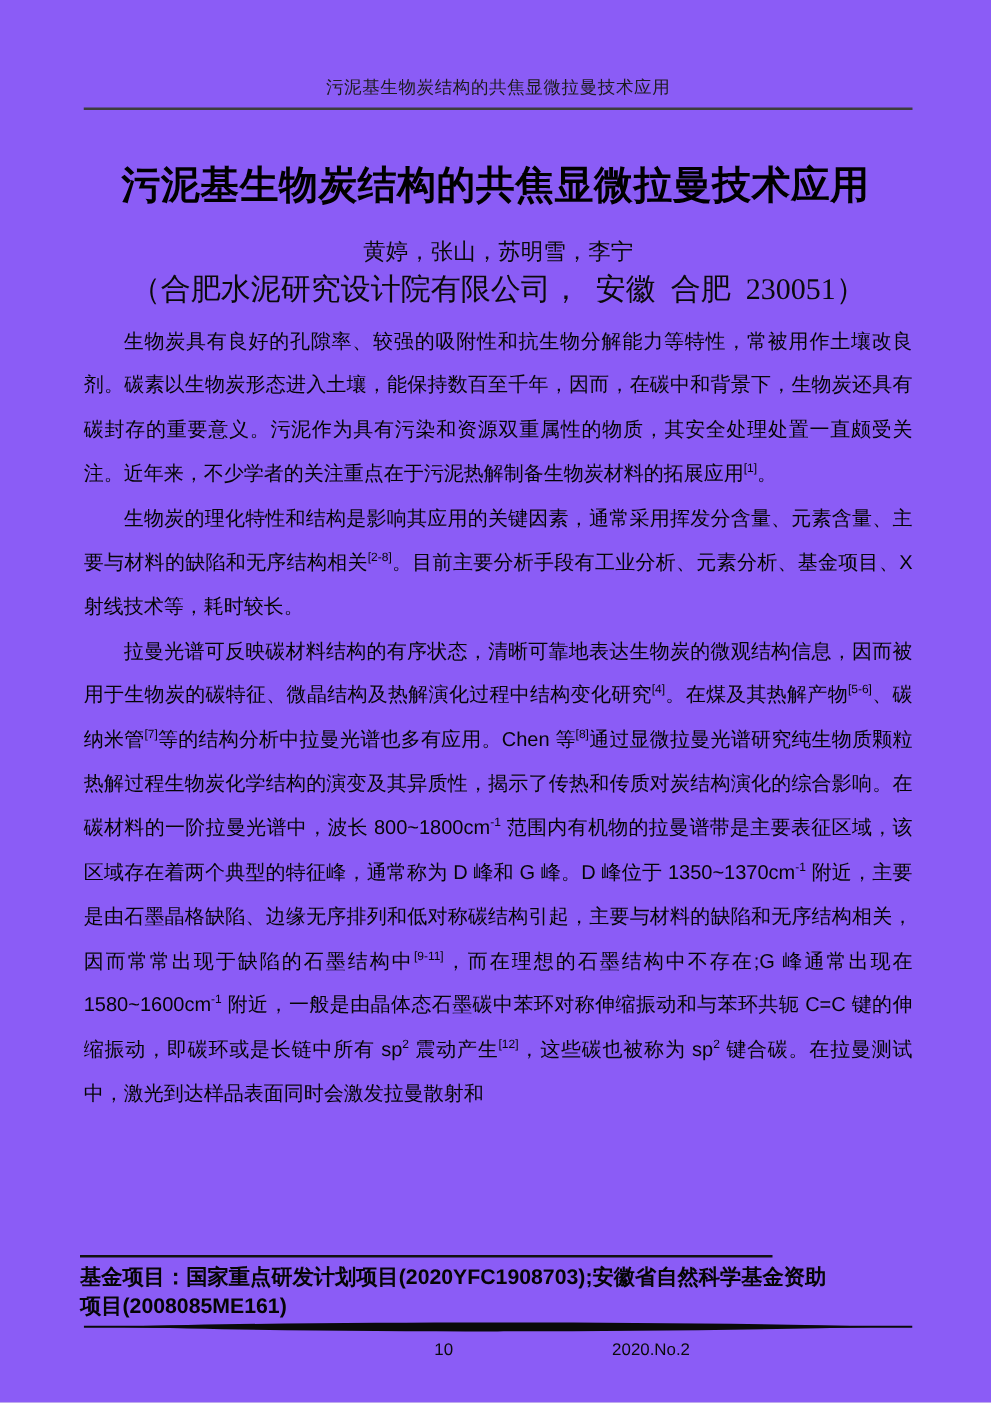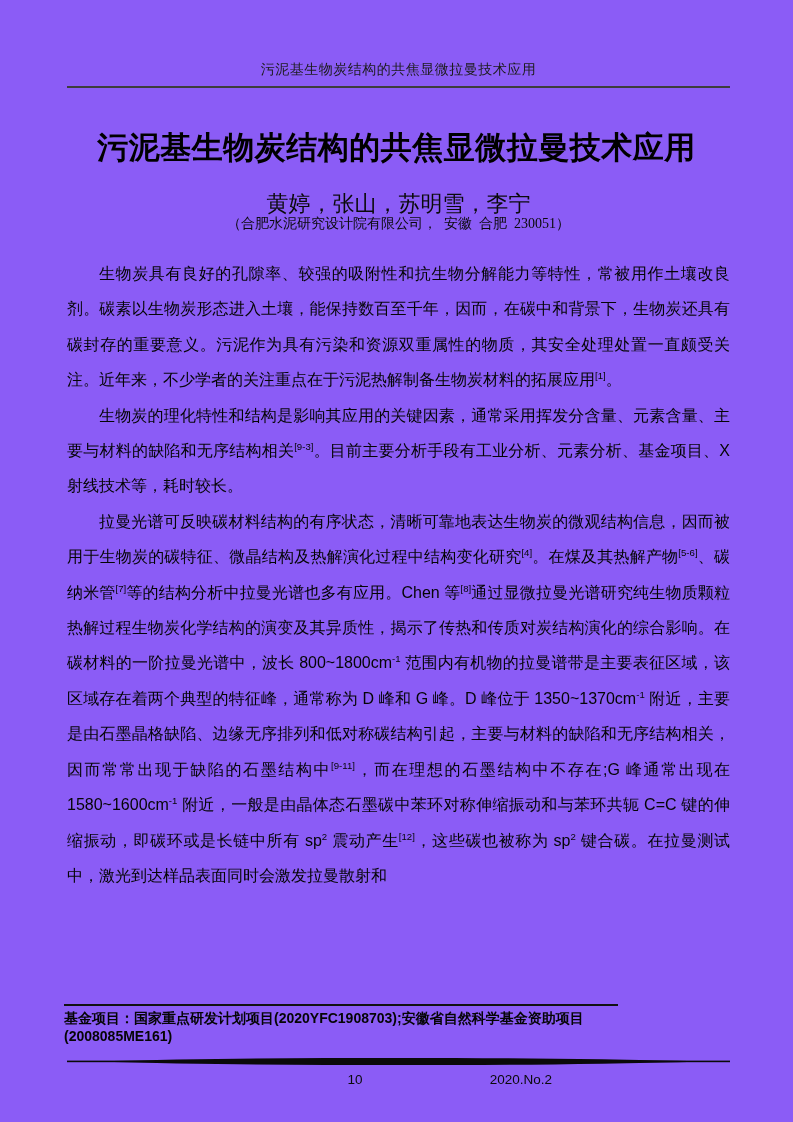--- a/index.html
+++ b/index.html
@@ -35,30 +35,30 @@
     font-size: 31px;
     font-weight: 700;
     letter-spacing: 0.5px;
     color: #000;
   }
   .authors-line {
     position: absolute;
     top: 189px; left: 67px; width: 663px;
     text-align: center;
     font-family: "Liberation Serif", serif;
-    font-size: 22px;
+    font-size: 18px;
     white-space: pre;
     color: #0a0a0a;
   }
   .affiliation-line {
     position: absolute;
     top: 215px; left: 67px; width: 663px;
     text-align: center;
     font-family: "Liberation Serif", serif;
-    font-size: 14px;
+    font-size: 24px;
     white-space: pre;
     color: #0a0a0a;
   }
   .article-body {
     position: absolute;
     top: 256px; left: 67px; width: 663px;
   }
   .body-para {
     font-size: 16px;
     line-height: 35.4px;
@@ -74,21 +74,21 @@
     vertical-align: super;
   }
   .footnote-rule {
     position: absolute;
     top: 1004px; left: 64px; width: 554px;
     border-top: 2px solid #111;
   }
   .footnote-text {
     position: absolute;
     top: 1010px; left: 64px; width: 600px;
-    font-size: 14px;
+    font-size: 17px;
     font-weight: 700;
     color: #050505;
   }
   .bottom-rule {
     position: absolute;
     top: 1057px; left: 67px; width: 663px; height: 10px;
   }
   .footer-row {
     position: absolute;
     top: 1072px; left: 0; width: 662px; height: 20px;
@@ -116,21 +116,21 @@
   <div class="header-rule"></div>
 
   <h1 class="article-title">污泥基生物炭结构的共焦显微拉曼技术应用</h1>
 
   <div class="authors-line">黄婷，张山，苏明雪，李宁</div>
 
   <div class="affiliation-line">（合肥水泥研究设计院有限公司，  安徽  合肥  230051）</div>
 
   <div class="article-body">
     <p class="body-para"><span>生物炭具有良好的孔隙率、较强的吸附性和抗生物分解能力等特性，常被用作土壤改良剂。碳素以生物炭形态进入土壤，能保持数百至千年，因而，在碳中和背景下，生物炭还具有碳封存的重要意义。污泥作为具有污染和资源双重属性的物质，其安全处理处置一直颇受关注。近年来，不少学者的关注重点在于污泥热解制备生物炭材料的拓展应用</span><sup>[1]</sup><span>。</span></p>
-    <p class="body-para"><span>生物炭的理化特性和结构是影响其应用的关键因素，通常采用挥发分含量、元素含量、主要与材料的缺陷和无序结构相关</span><sup>[9-3]</sup><span>。目前主要分析手段有工业分析、元素分析、基金项目、X 射线技术等，耗时较长。</span></p>
+    <p class="body-para"><span>生物炭的理化特性和结构是影响其应用的关键因素，通常采用挥发分含量、元素含量、主要与材料的缺陷和无序结构相关</span><sup>[2-8]</sup><span>。目前主要分析手段有工业分析、元素分析、基金项目、X 射线技术等，耗时较长。</span></p>
     <p class="body-para"><span>拉曼光谱可反映碳材料结构的有序状态，清晰可靠地表达生物炭的微观结构信息，因而被用于生物炭的碳特征、微晶结构及热解演化过程中结构变化研究</span><sup>[4]</sup><span>。在煤及其热解产物</span><sup>[5-6]</sup><span>、碳纳米管</span><sup>[7]</sup><span>等的结构分析中拉曼光谱也多有应用。Chen 等</span><sup>[8]</sup><span>通过显微拉曼光谱研究纯生物质颗粒热解过程生物炭化学结构的演变及其异质性，揭示了传热和传质对炭结构演化的综合影响。在碳材料的一阶拉曼光谱中，波长 800~1800cm</span><sup>-1</sup><span> 范围内有机物的拉曼谱带是主要表征区域，该区域存在着两个典型的特征峰，通常称为 D 峰和 G 峰。D 峰位于 1350~1370cm</span><sup>-1</sup><span> 附近，主要是由石墨晶格缺陷、边缘无序排列和低对称碳结构引起，主要与材料的缺陷和无序结构相关，因而常常出现于缺陷的石墨结构中</span><sup>[9-11]</sup><span>，而在理想的石墨结构中不存在;G 峰通常出现在 1580~1600cm</span><sup>-1</sup><span> 附近，一般是由晶体态石墨碳中苯环对称伸缩振动和与苯环共轭 C=C 键的伸缩振动，即碳环或是长链中所有 sp</span><sup>2</sup><span> 震动产生</span><sup>[12]</sup><span>，这些碳也被称为 sp</span><sup>2</sup><span> 键合碳。在拉曼测试中，激光到达样品表面同时会激发拉曼散射和</span></p>
   </div>
 
   <div class="footnote-rule"></div>
 
   <div class="footnote-text">基金项目：国家重点研发计划项目(2020YFC1908703);安徽省自然科学基金资助项目(2008085ME161)</div>
 
   <svg class="bottom-rule" viewBox="0 0 663 10" preserveAspectRatio="none">
     <rect x="0" y="3.6" width="663" height="1.6" fill="#0a0a0a"></rect>
     <path d="M25,4.4 C140,1.4 230,0.9 331,0.9 C432,0.9 522,1.4 638,4.4 C522,7.4 432,8.1 331,8.1 C230,8.1 140,7.4 25,4.4 Z" fill="#0a0a0a"></path>

